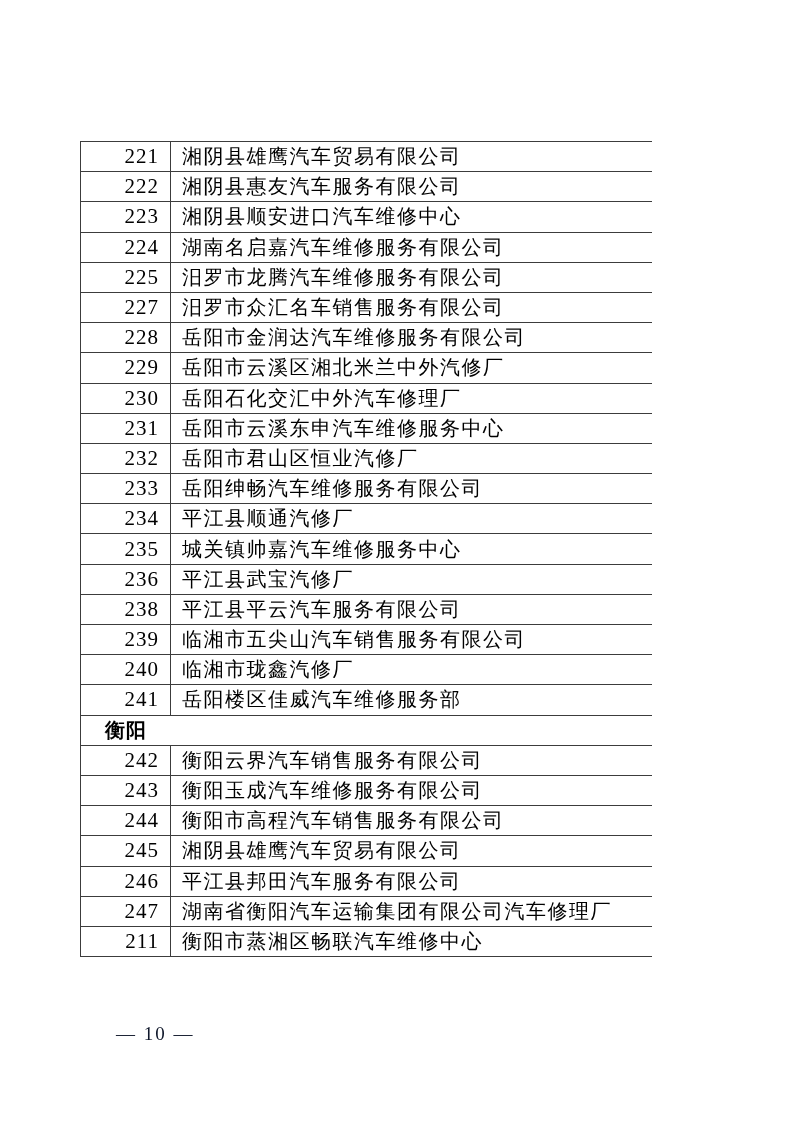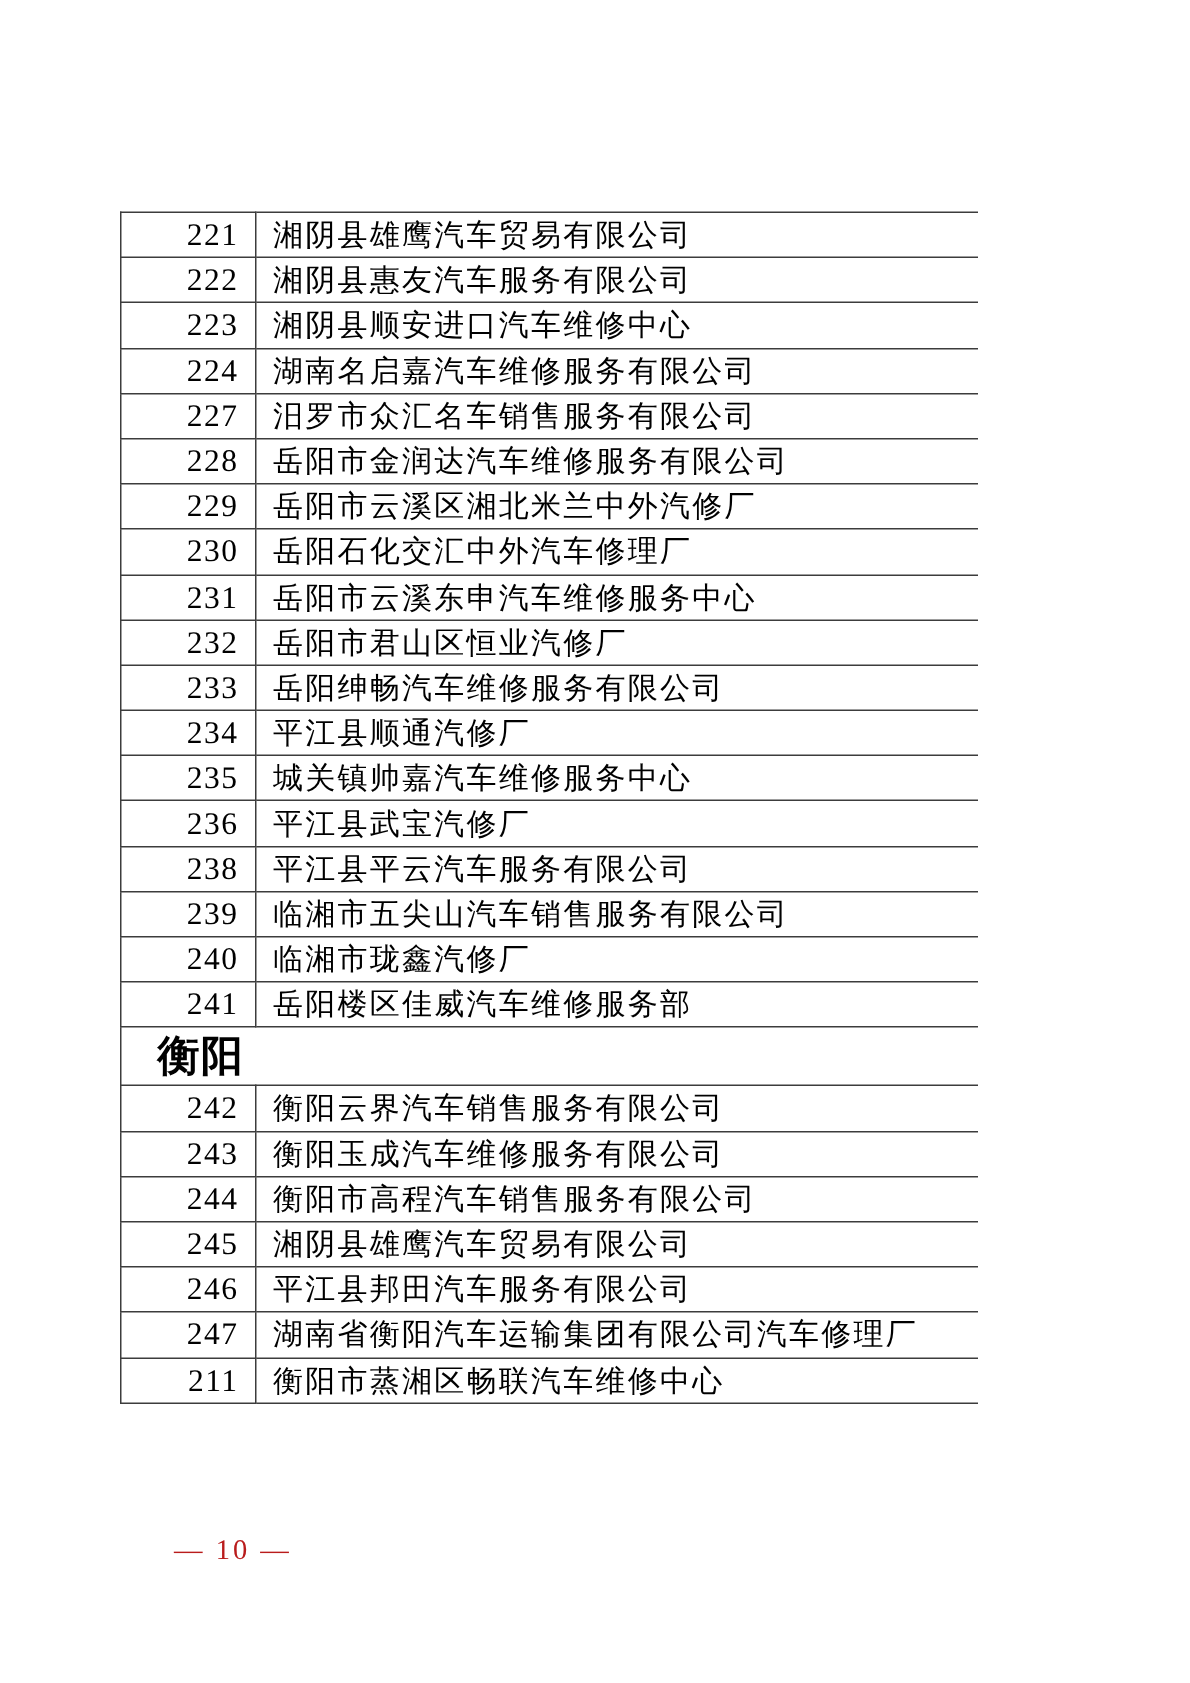--- a/index.html
+++ b/index.html
@@ -42,32 +42,32 @@
     font-family: "Liberation Serif", "DejaVu Serif", serif;
   }
   td.name {
     padding-left: 11px;
     font-size: 20px;
     letter-spacing: 1.5px;
     margin-top: 24px;
   }
   td.sec {
     padding-left: 24px;
-    font-size: 28px;
+    font-size: 20px;
     letter-spacing: 1px;
     font-weight: bold;
     font-family: "Liberation Sans", "DejaVu Sans", sans-serif;
   }
   .page-number {
     position: absolute;
     left: 116px;
     top: 1023px;
     font-size: 19px;
     letter-spacing: 2px;
-    color: #b91c1c;
+    color: #0f172a;
   }
 </style>
 </head>
 <body>
 
 <div class="page">
 
   <table class="doc-table">
     <colgroup>
       <col class="c-num">
@@ -87,20 +87,24 @@
   <tr>
     <td class="num">223</td>
     <td class="name">湘阴县顺安进口汽车维修中心</td>
   </tr>
 
   <tr>
     <td class="num">224</td>
     <td class="name">湖南名启嘉汽车维修服务有限公司</td>
   </tr>
 
+  <tr>
+    <td class="num">225</td>
+    <td class="name">汨罗市龙腾汽车维修服务有限公司</td>
+  </tr>
 
 
   <tr>
     <td class="num">227</td>
     <td class="name">汨罗市众汇名车销售服务有限公司</td>
   </tr>
 
   <tr>
     <td class="num">228</td>
     <td class="name">岳阳市金润达汽车维修服务有限公司</td>

